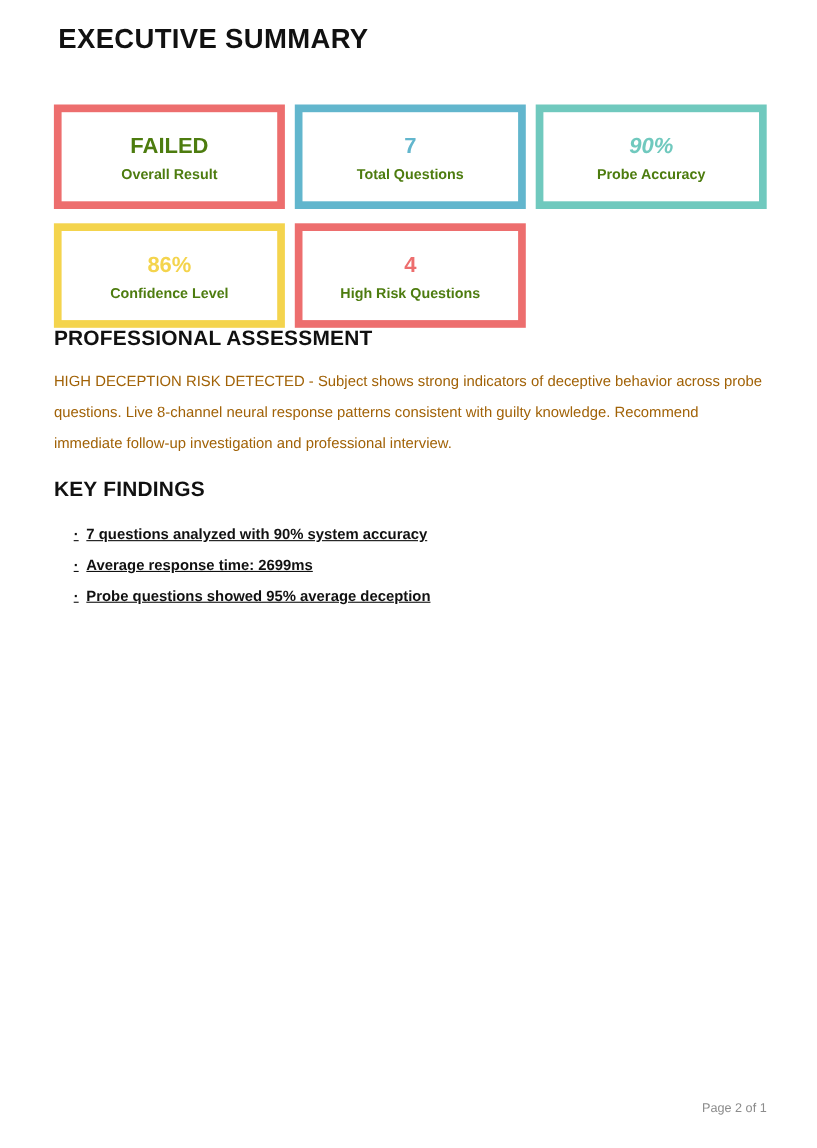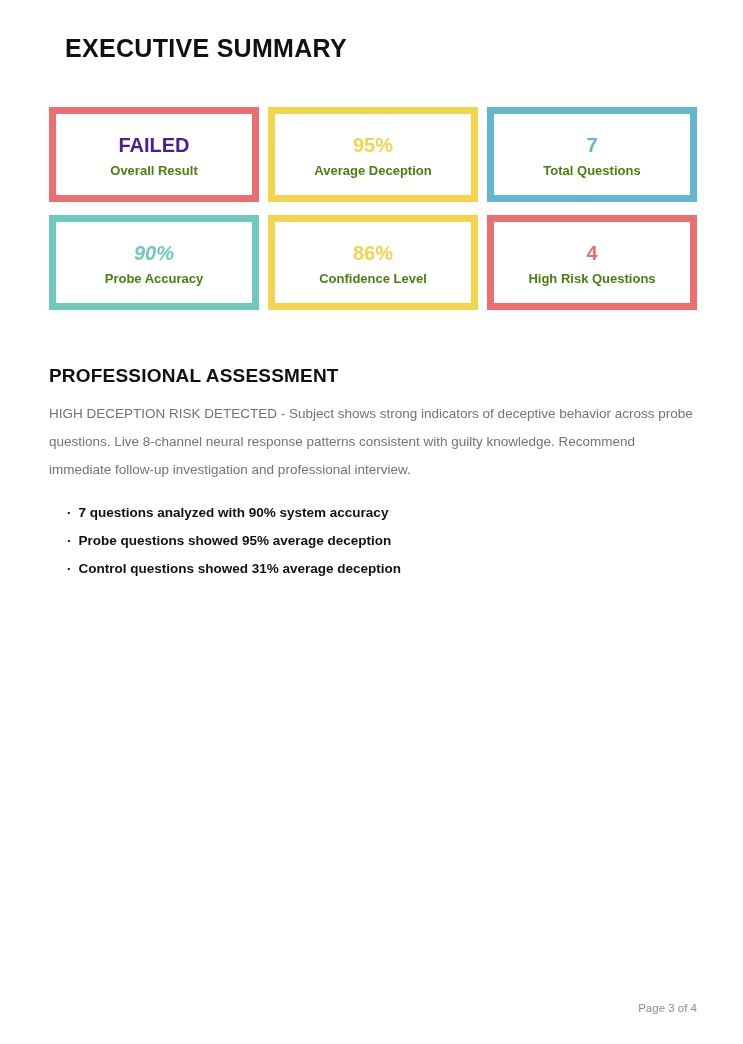--- a/index.html
+++ b/index.html
@@ -11,21 +11,21 @@
     color: #1a1a1a;
     position: relative;
     overflow: hidden;
   }
   .page { padding: 18px 46px 0 49px; box-sizing: border-box; }
 
   h1.page-title {
     font-size: 25px;
     font-weight: bold;
     letter-spacing: 0.3px;
-    margin: 16px;
+    margin: 4px;
     color: #111;
   }
 
   .cards {
     display: grid;
     grid-template-columns: repeat(3, 1fr);
     column-gap: 9px;
     row-gap: 13px;
     margin-top: 44px;
   }
@@ -45,41 +45,42 @@
   .card-value { font-size: 20px; font-weight: bold; line-height: 1; }
   .card-label { font-size: 13px; font-weight: bold; color: #4d7c0f; line-height: 1; }
 
   h2.section-heading {
     font-size: 19px;
     font-weight: bold;
     margin: 0;
     color: #111;
     letter-spacing: 0.2px;
   }
-  .assessment { margin-top: 55px; }
+  .assessment { }
   .assessment p {
     font-size: 13.5px;
     line-height: 28px;
     margin: 13px 0 0 0;
     max-width: 652px;
-    color: #737373;
+    color: #a16207;
   }
 
   .findings { margin-top: 18px; }
   .findings ul {
     list-style: none;
     margin: 20px 0 0 0;
     padding: 0 0 0 18px;
   }
   .findings li {
     font-size: 13.5px;
     font-weight: bold;
     line-height: 17px;
     margin-bottom: 11px;
     color: #111;
+    text-decoration: underline;
   }
   .findings .dot { margin-right: 7px; }
 
   .page-footer {
     position: absolute;
     top: 1002px;
     right: 46px;
     font-size: 11.5px;
     color: #8c8c8c;
   }
@@ -87,28 +88,24 @@
 </head>
 <body>
 
 <div class="page">
 
   <h1 class="page-title">EXECUTIVE SUMMARY</h1>
 
   <div class="cards">
 
     <div class="card" style="border-color: rgb(237, 110, 110);">
-      <div class="card-value" style="color: #4c1d95;">FAILED</div>
+      <div class="card-value" style="color: #4d7c0f;">FAILED</div>
       <div class="card-label">Overall Result</div>
     </div>
 
-    <div class="card" style="border-color: rgb(244, 212, 77);">
-      <div class="card-value" style="color: rgb(244, 212, 77);">95%</div>
-      <div class="card-label">Average Deception</div>
-    </div>
 
     <div class="card" style="border-color: rgb(98, 182, 205);">
       <div class="card-value" style="color: rgb(98, 182, 205);">7</div>
       <div class="card-label">Total Questions</div>
     </div>
 
     <div class="card" style="border-color: rgb(112, 201, 190);">
       <div class="card-value" style="color: rgb(112, 201, 190); font-style: italic;">90%</div>
       <div class="card-label">Probe Accuracy</div>
     </div>
@@ -124,28 +121,29 @@
     </div>
 
   </div>
 
   <section class="assessment">
     <h2 class="section-heading">PROFESSIONAL ASSESSMENT</h2>
     <p>HIGH DECEPTION RISK DETECTED - Subject shows strong indicators of deceptive behavior across probe questions. Live 8-channel neural response patterns consistent with guilty knowledge. Recommend immediate follow-up investigation and professional interview.</p>
   </section>
 
   <section class="findings">
+    <h2 class="section-heading">KEY FINDINGS</h2>
     <ul>
       <li>
         <span class="dot">·</span><span>7 questions analyzed with 90% system accuracy</span>
       </li>
       <li>
-        <span class="dot">·</span><span>Probe questions showed 95% average deception</span>
+        <span class="dot">·</span><span>Average response time: 2699ms</span>
       </li>
       <li>
-        <span class="dot">·</span><span>Control questions showed 31% average deception</span>
+        <span class="dot">·</span><span>Probe questions showed 95% average deception</span>
       </li>
     </ul>
   </section>
 
-  <div class="page-footer">Page 3 of 4</div>
+  <div class="page-footer">Page 2 of 1</div>
 
 </div>
 
 </body></html>

